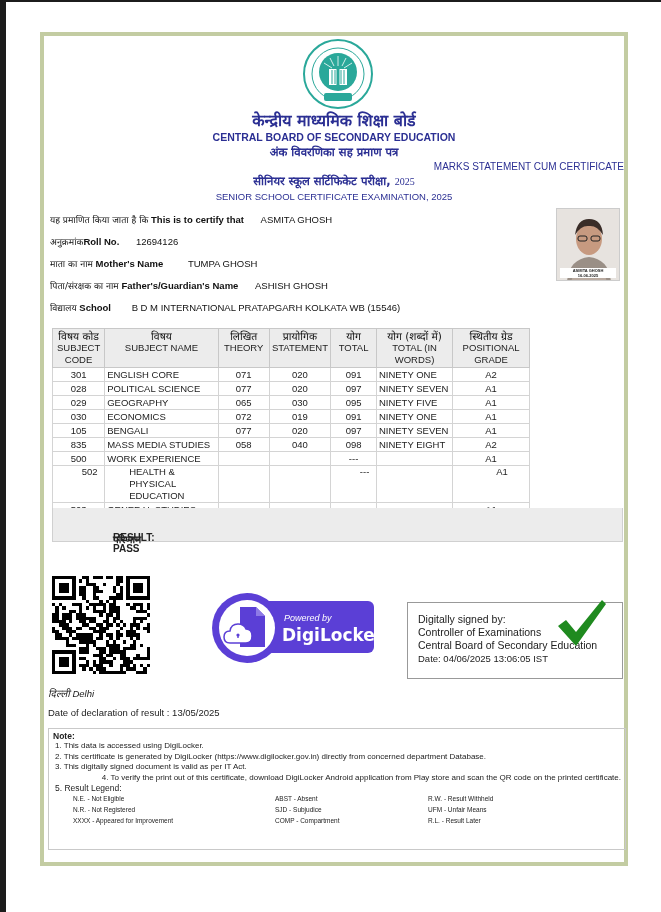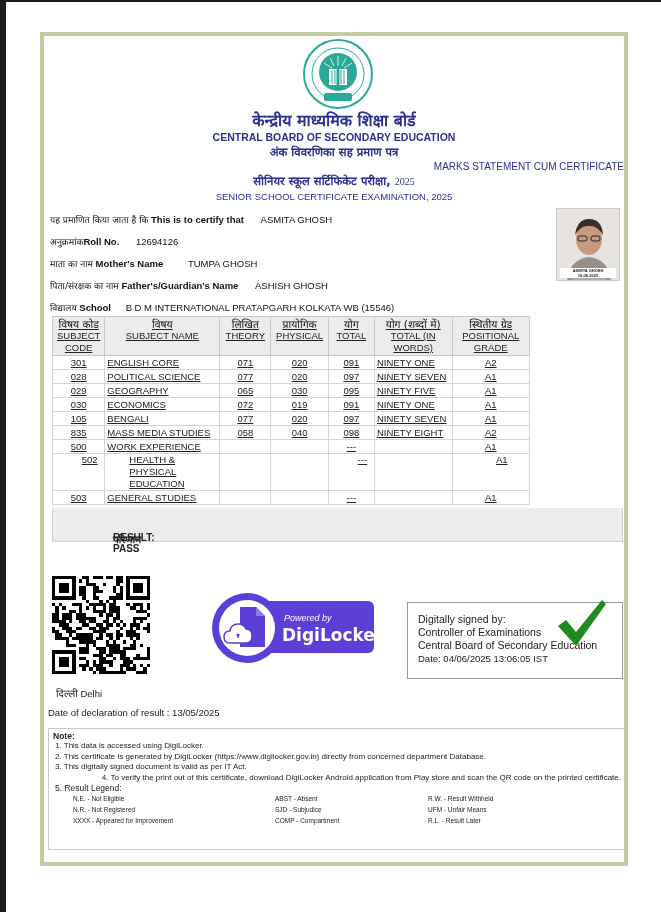--- a/index.html
+++ b/index.html
@@ -21,37 +21,37 @@
     .h-en3 { position: absolute; top: 155px; left: 0; right: 0; text-align: center; font-size: 9.5px; color: #2b2f93; }
 
     .info { position: absolute; left: 6px; font-size: 9.5px; color: #111; white-space: nowrap; }
     .info .hi { font-family: "DejaVu Sans", sans-serif; font-size: 9px; }
     .info .lbl { font-weight: bold; }
     .info .val { margin-left: 14px; }
 
     .photo { position: absolute; left: 512px; top: 172px; width: 64px; height: 73px; border: 1px solid #ccc; background: #e9e6e3; overflow: hidden; }
     .photo-caption { position: absolute; left: 3px; right: 3px; bottom: 2px; height: 10px; background: #fff; font-size: 4px; line-height: 5px; text-align: center; font-weight: bold; color: #222; }
 
-    table.marks { position: absolute; left: 8px; top: 280px; width: 478px; border-collapse: collapse; font-size: 9.5px; text-decoration: underline; }
+    table.marks { position: absolute; left: 8px; top: 292px; width: 478px; border-collapse: collapse; font-size: 9.5px; }
     table.marks th { background: #ececec; border: 1px solid #c8c8c8; font-weight: normal; padding: 1px 2px; line-height: 12px; text-align: center; vertical-align: top; color: #222; }
     table.marks th .hi { font-family: "DejaVu Sans", sans-serif; font-size: 10.5px; display: block; color: #111; }
     table.marks td { border: 1px solid #d4d4d4; padding: 0 2px; height: 14px; line-height: 12px; color: #222; }
     table.marks td.c { text-align: center; }
     table.marks td.tall { height: 26px; vertical-align: top; padding-left: 24px; }
     .result-row { position: absolute; left: 8px; top: 472px; width: 571px; height: 34px; background: #ececec; border: 1px solid #d0d0d0; border-top: none; }
     .result-row span { position: absolute; left: 30px; top: 12px; font-size: 10px; font-weight: bold; color: #222; }
     .result-row .hi { font-family: "DejaVu Sans", sans-serif; }
 
     .qr { position: absolute; left: 8px; top: 540px; width: 98px; height: 98px; }
     .digi { position: absolute; left: 168px; top: 557px; width: 165px; height: 70px; }
     .sign-box { position: absolute; left: 363px; top: 566px; width: 216px; height: 77px; border: 1px solid #999; background: #fff; font-size: 10.5px; line-height: 13px; padding: 10px 0 0 10px; color: #222; }
     .sign-box .date { font-size: 9.5px; }
     .check { position: absolute; left: 512px; top: 562px; width: 52px; height: 50px; }
 
-    .place { position: absolute; left: 12px; top: 650px; font-size: 9.5px; color: #222; }
+    .place { position: absolute; left: 4px; top: 650px; font-size: 9.5px; color: #222; font-style: italic; }
     .place .hi { font-family: "DejaVu Sans", sans-serif; font-size: 10px; }
     .decl { position: absolute; left: 4px; top: 671px; font-size: 9.5px; color: #222; }
 
     .note { position: absolute; left: 4px; top: 692px; width: 578px; height: 122px; border: 1px solid #c9c9c9; padding: 2px 4px; font-size: 8px; line-height: 10.4px; color: #222; }
     .note .title { font-weight: bold; font-size: 8.5px; }
     .note .item { padding-left: 2px; }
     .legend-grid { position: relative; height: 36px; font-size: 6.5px; line-height: 10px; margin-top: 1px; }
     .legend-grid .cell { position: absolute; white-space: nowrap; }
   </style>
 </head>
@@ -110,21 +110,21 @@
     <span class="val">ASHISH GHOSH</span>
   </div>
   <div class="info" style="top:221px;">
     <span class="hi">माता का नाम</span>
     <span class="lbl">Mother's Name</span>
     <span class="val" style="margin-left:22px;">TUMPA GHOSH</span>
   </div>
   <div class="info" style="top:265px;">
     <span class="hi">विद्यालय</span>
     <span class="lbl">School</span>
-    <span class="val" style="margin-left:12px;">B D M INTERNATIONAL PRATAPGARH KOLKATA WB (15546)</span>
+    <span class="val" style="margin-left:18px;">B D M INTERNATIONAL PRATAPGARH KOLKATA WB (15546)</span>
   </div>
 
   <div class="photo">
     <svg width="64" height="73" viewBox="0 0 64 73">
       <rect width="64" height="73" fill="#e7e3df"></rect>
       <path d="M10 73 Q12 50 32 48 Q52 50 54 73 Z" fill="#9a8f86"></path>
       <path d="M18 60 L46 60 L50 73 L14 73 Z" fill="#b9aaa0"></path>
       <ellipse cx="32" cy="30" rx="13" ry="16" fill="#c79a80"></ellipse>
       <path d="M18 26 Q20 10 32 10 Q45 10 46 26 Q40 16 32 17 Q24 16 18 26 Z" fill="#3a2d28"></path>
       <rect x="21" y="27" width="9" height="5" rx="2" fill="none" stroke="#222" stroke-width="1"></rect>
@@ -144,21 +144,21 @@
         <col style="width:62px">
         <col style="width:56px">
         <col style="width:106px">
         <col style="width:91px">
     </colgroup>
     <thead>
       <tr>
         <th><span class="hi">विषय कोड</span><span>SUBJECT CODE</span></th>
         <th><span class="hi">विषय</span><span>SUBJECT NAME</span></th>
         <th><span class="hi">लिखित</span><span>THEORY</span></th>
-        <th><span class="hi">प्रायोगिक</span><span>PHYSICAL</span></th>
+        <th><span class="hi">प्रायोगिक</span><span>STATEMENT</span></th>
         <th><span class="hi">योग</span><span>TOTAL</span></th>
         <th><span class="hi">योग (शब्दों में)</span><span>TOTAL (IN WORDS)</span></th>
         <th><span class="hi">स्थितीय ग्रेड</span><span>POSITIONAL GRADE</span></th>
       </tr>
     </thead>
     <tbody id="marks-body">
         <tr>
           <td class="c">301</td>
           <td>ENGLISH CORE</td>
           <td class="c">071</td>

